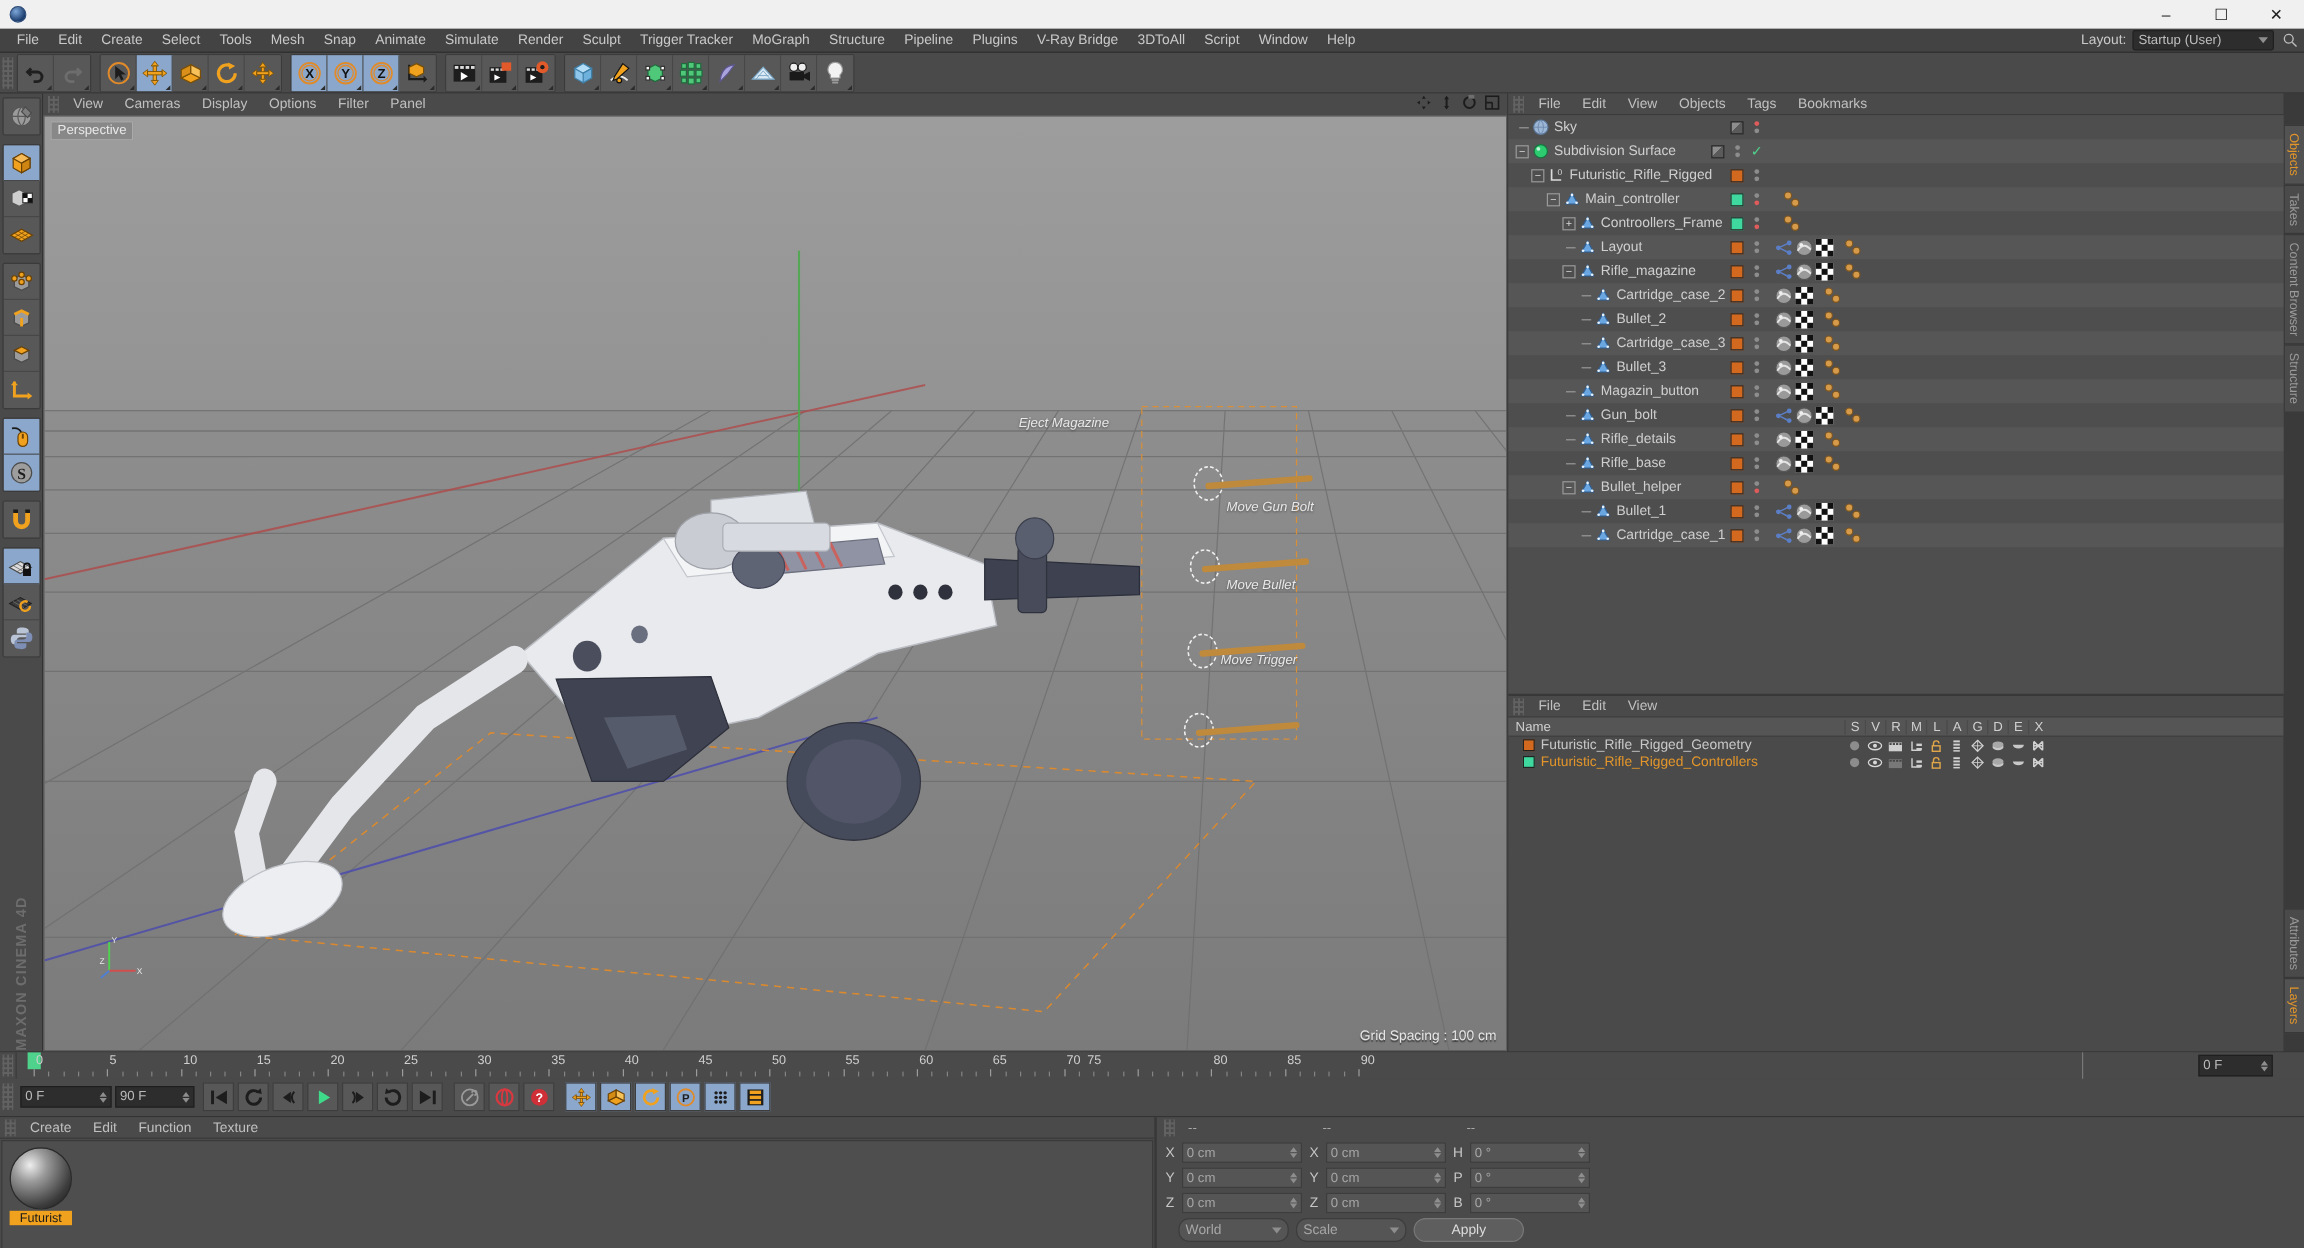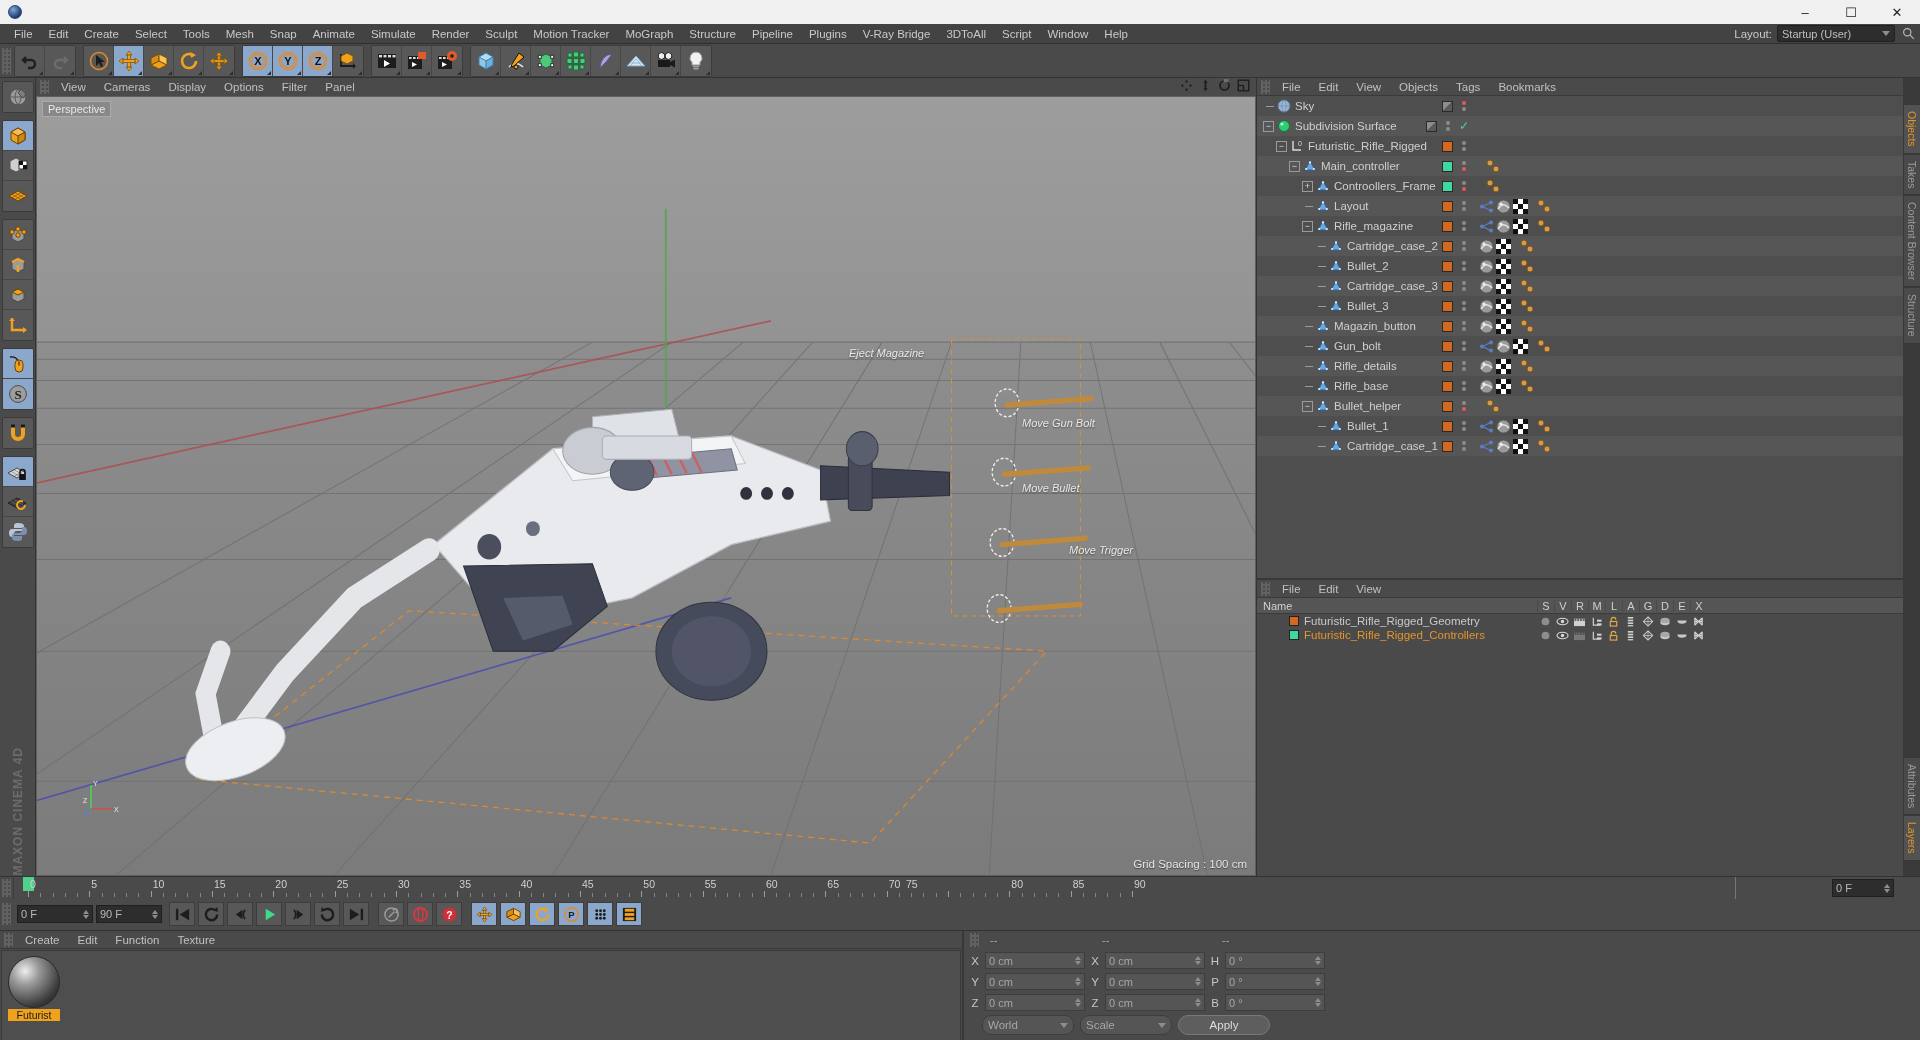--- a/index.html
+++ b/index.html
@@ -106,21 +106,21 @@
   .tagrow.alt{background:#565656;}
   .tagicon{ width:15px;height:15px; border:1px solid #8a6a3a; background:#ddd; flex:none;}
 
   #layerpanel{ flex:1; background:#4a4a4a; display:flex; flex-direction:column;
     border-top:2px solid #383838;}
   #layerhdr{ height:16px; background:#555; display:flex; align-items:center;
     font-size:11px; color:#d0d0d0; border-bottom:1px solid #3c3c3c;}
   #layerhdr .nm{ width:280px; padding-left:6px;}
   #layerhdr .c{ width:17px; text-align:center; border-left:1px solid #4a4a4a;}
   .layerrow{ height:14px; display:flex; align-items:center; font-size:11.5px; }
-  .layerrow .nm{ width:280px; display:flex; align-items:center; padding-left:32px; gap:5px;}
+  .layerrow .nm{ width:280px; display:flex; align-items:center; padding-left:12px; gap:5px;}
   .layerrow .lsw{ width:10px;height:10px;border:1px solid #222;}
   .layerrow .c{ width:17px; display:flex;align-items:center;justify-content:center;}
 
   
   #rtabs{ width:17px; background:#3a3a3a; display:flex; flex-direction:column; gap:3px;
     padding-top:26px; align-items:center;}
   .rtab{ writing-mode:vertical-rl; background:#4a4a4a; color:#9a9a9a; font-size:10.5px;
     padding:6px 2px; border:1px solid #383838; white-space:nowrap;}
   .rtab.on{ color:#e2952a; background:#525252;}
 
@@ -196,21 +196,21 @@
       <div class="mi">Edit</div>
       <div class="mi">Create</div>
       <div class="mi">Select</div>
       <div class="mi">Tools</div>
       <div class="mi">Mesh</div>
       <div class="mi">Snap</div>
       <div class="mi">Animate</div>
       <div class="mi">Simulate</div>
       <div class="mi">Render</div>
       <div class="mi">Sculpt</div>
-      <div class="mi">Motion Tracker</div>
+      <div class="mi">Trigger Tracker</div>
       <div class="mi">MoGraph</div>
       <div class="mi">Structure</div>
       <div class="mi">Pipeline</div>
       <div class="mi">Plugins</div>
       <div class="mi">V-Ray Bridge</div>
       <div class="mi">3DToAll</div>
       <div class="mi">Script</div>
       <div class="mi">Window</div>
       <div class="mi">Help</div>
     </div>
@@ -693,21 +693,21 @@
           <ellipse cx="970" cy="480" rx="12" ry="13" fill="none" stroke="#f0f0f0" stroke-width="1.3" stroke-dasharray="3 2"></ellipse>
           <path d="M970,482 L1052,476" stroke="#c08a3c" stroke-width="5" stroke-linecap="round"></path>
         </g>
       </svg>
 
       <div id="persp-label">Perspective</div>
       <div id="annotations">
           <div class="ann" style="left: 812px; top: 250px;">Eject Magazine</div>
           <div class="ann" style="left: 985px; top: 320px;">Move Gun Bolt</div>
           <div class="ann" style="left: 985px; top: 385px;">Move Bullet</div>
-          <div class="ann" style="left: 1032px; top: 447px;">Move Trigger</div>
+          <div class="ann" style="left: 980px; top: 447px;">Move Trigger</div>
         </div>
       <div id="grid-label">Grid Spacing : 100 cm</div>
       <div id="axis-gizmo">
         <svg width="40" height="40" viewBox="0 0 40 40">
           <line x1="8" y1="32" x2="8" y2="8" stroke="#4fd24f" stroke-width="1.6"></line>
           <line x1="8" y1="32" x2="30" y2="32" stroke="#d24f4f" stroke-width="1.6"></line>
           <line x1="8" y1="32" x2="1" y2="38" stroke="#4f7fd2" stroke-width="1.6"></line>
           <text x="10" y="9" font-size="7" fill="#e8e8e8">Y</text>
           <text x="31" y="35" font-size="7" fill="#e8e8e8">X</text>
           <text x="0" y="26" font-size="7" fill="#e8e8e8">Z</text>

